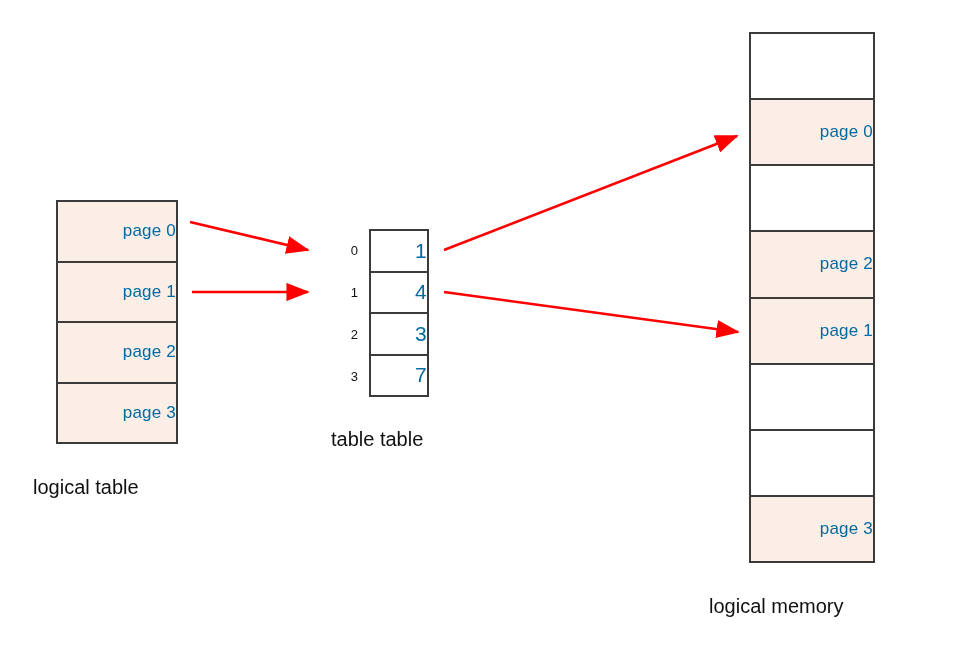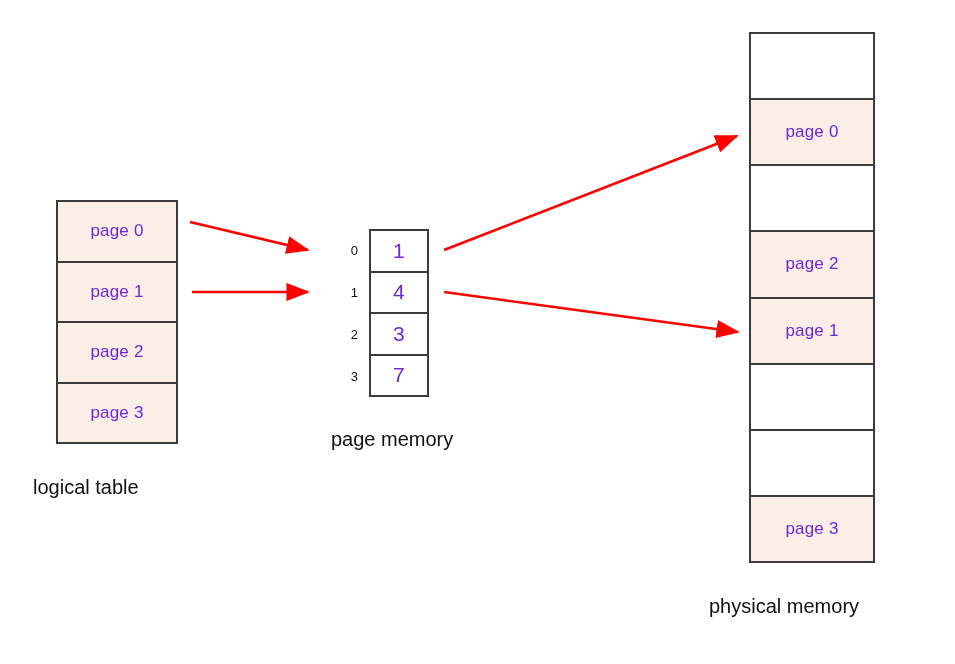--- a/index.html
+++ b/index.html
@@ -27,23 +27,23 @@
     background: #ffffff;
     display: flex;
     flex-direction: column;
   }
   .mem-cell {
     box-sizing: border-box;
     flex: 1 1 0;
     border-bottom: 2px solid #3b3b3b;
     display: flex;
     align-items: center;
-    justify-content: center;
+    justify-content: flex-end;
     font-size: 17px;
-    color: #6d28d9;
+    color: #0369a1;
     background: #ffffff;
     letter-spacing: .2px;
   }
   .mem-cell:last-child { border-bottom: none; }
   .mem-cell.filled { background: #fbeee6; }
   .mem-cell.empty  { background: #ffffff; }
 
   
   #logical-memory {
     left: 56px;
@@ -147,21 +147,21 @@
     <div class="mem-cell">
       <span>4</span>
     </div>
     <div class="mem-cell">
       <span>3</span>
     </div>
     <div class="mem-cell">
       <span>7</span>
     </div>
   </div>
-  <div class="caption" id="caption-pagetable">page memory</div>
+  <div class="caption" id="caption-pagetable">table table</div>
 
   <div class="mem-column" id="physical-memory">
     <div class="mem-cell empty">
       <span></span>
     </div>
     <div class="mem-cell filled">
       <span>page 0</span>
     </div>
     <div class="mem-cell empty">
       <span></span>
@@ -175,21 +175,21 @@
     <div class="mem-cell empty">
       <span></span>
     </div>
     <div class="mem-cell empty">
       <span></span>
     </div>
     <div class="mem-cell filled">
       <span>page 3</span>
     </div>
   </div>
-  <div class="caption" id="caption-physical">physical memory</div>
+  <div class="caption" id="caption-physical">logical memory</div>
 
   <svg id="arrows" viewBox="0 0 955 664" xmlns="http://www.w3.org/2000/svg">
     <defs>
       <marker id="arrowhead" markerWidth="9" markerHeight="7" refX="8.3" refY="3.5" orient="auto" markerUnits="strokeWidth">
         <path d="M0,0 L9,3.5 L0,7 Z" fill="#ff0000"></path>
       </marker>
     </defs>
 
     <line x1="190" y1="222" x2="308" y2="250" stroke="#ff0000" stroke-width="2.6" marker-end="url(#arrowhead)"></line>
 

